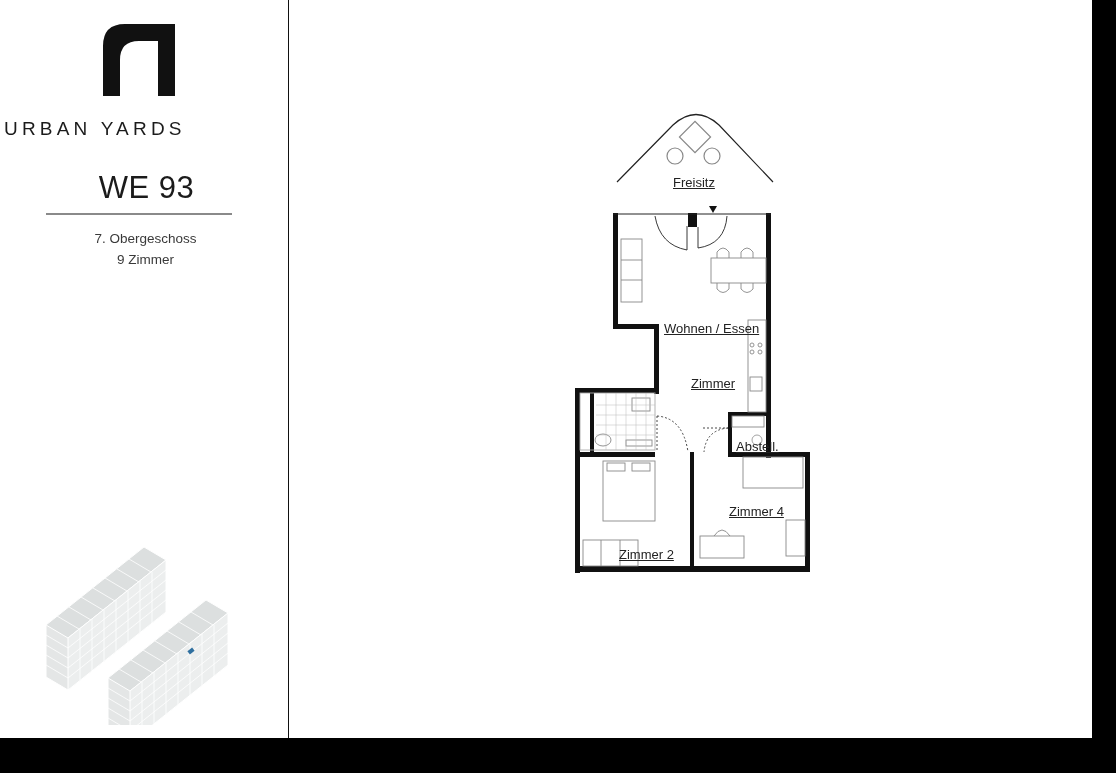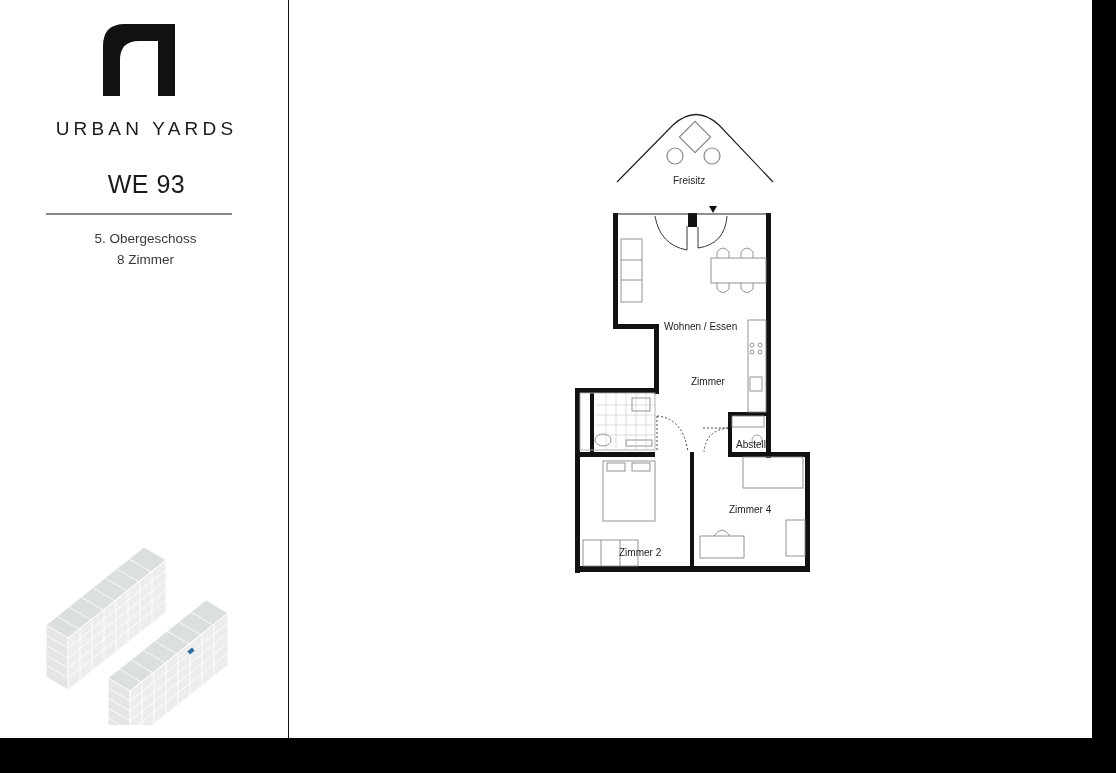--- a/index.html
+++ b/index.html
@@ -1,46 +1,46 @@
 <!DOCTYPE html>
 <html><head>
 <meta charset="utf-8">
 <style>
   * { box-sizing: border-box; margin: 0; padding: 0; }
   html, body { width: 1116px; height: 773px; overflow: hidden; background: #000; }
   body { position: relative; font-family: "Liberation Sans", sans-serif; color: #1a1a1a; }
   .page { position: absolute; left: 0; top: 0; width: 1092px; height: 738px; background: #fff; }
   .sidebar { position: absolute; left: 0; top: 0; width: 289px; height: 738px; border-right: 1.5px solid #111; }
   .logo { position: absolute; left: 103px; top: 24px; width: 72px; height: 72px; }
-  .brand { position: absolute; left: 0; width: 289px; top: 118px; text-align: center; font-size: 19px; letter-spacing: 4.2px; font-weight: 400; color: #1b1b1b; padding-left: 4px; }
-  .unit { position: absolute; left: 0; width: 289px; top: 170px; text-align: center; font-size: 25px; color: #1b1b1b; letter-spacing: 0.5px; padding-left: 4px; }
+  .brand { position: absolute; left: 0; width: 289px; top: 118px; font-size: 19px; letter-spacing: 4.2px; font-weight: 400; color: #1b1b1b; padding-left: 4px; }
+  .unit { position: absolute; left: 0; width: 289px; top: 170px; text-align: center; font-size: 31px; color: #1b1b1b; letter-spacing: 0.5px; padding-left: 4px; }
   .rule { position: absolute; left: 46px; top: 213px; width: 186px; height: 2px; background: #8a8a8a; }
   .meta { position: absolute; left: 0; width: 289px; top: 228px; text-align: center; font-size: 13.5px; line-height: 21px; color: #3a3a3a; padding-left: 2px; }
   .meta sup { font-size: 8px; vertical-align: 6px; }
   .iso { position: absolute; left: 40px; top: 540px; width: 200px; height: 185px; }
   .plan { position: absolute; left: 560px; top: 105px; width: 270px; height: 480px; }
-  .label { position: absolute; font-size: 10px; color: #222; white-space: nowrap; }
+  .label { position: absolute; font-size: 13px; color: #222; white-space: nowrap; text-decoration: underline; }
   .black-bottom { position: absolute; left: 0; top: 738px; width: 1116px; height: 35px; background: #000; }
   .black-right { position: absolute; left: 1092px; top: 0; width: 24px; height: 773px; background: #000; }
 </style>
 </head>
 <body>
 
 <div class="page">
 
   <div class="sidebar">
     <svg class="logo" viewBox="0 0 72 72">
       <path d="M0 72 V22 Q0 0 22 0 H72 V72 Z M17 72 H55 V17 H36 Q17 17 17 36 Z" fill="#111" fill-rule="evenodd"></path>
     </svg>
     <div class="brand">URBAN YARDS</div>
     <div class="unit">WE 93</div>
     <div class="rule"></div>
     <div class="meta">
-      <div>5. Obergeschoss</div>
-      <div>8 Zimmer</div>
+      <div>7. Obergeschoss</div>
+      <div>9 Zimmer</div>
     </div>
 
     <svg class="iso" viewBox="0 0 200 185">
 
       <g stroke="#fff" stroke-width="1" fill="#e4e6e6">
         <polygon points="6,85 104,7 126,20 126,72 28,150 6,137"></polygon>
         <polygon points="6,85 104,7 126,20 28,98" fill="#dcdfdf"></polygon>
         <polygon points="28,98 126,20 126,72 28,150" fill="#eceeee"></polygon>
         <g stroke="#fff" stroke-width="0.8">
           <line x1="28" y1="108" x2="126" y2="30"></line>

